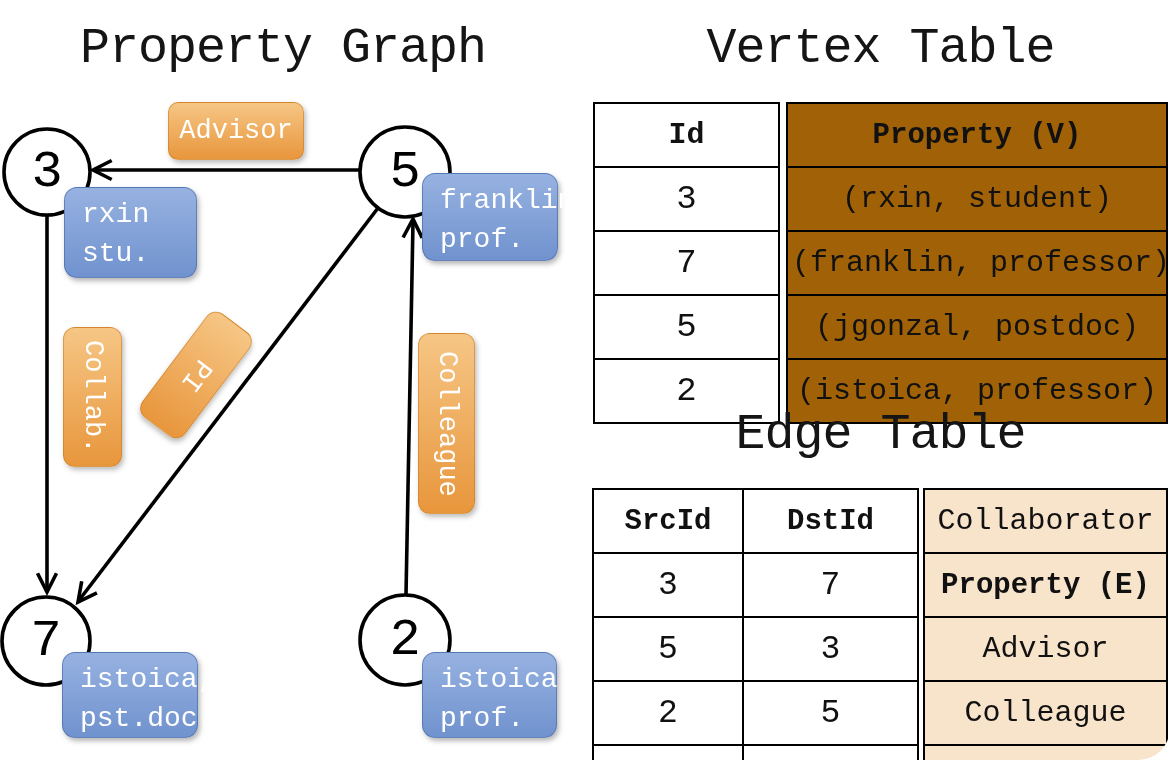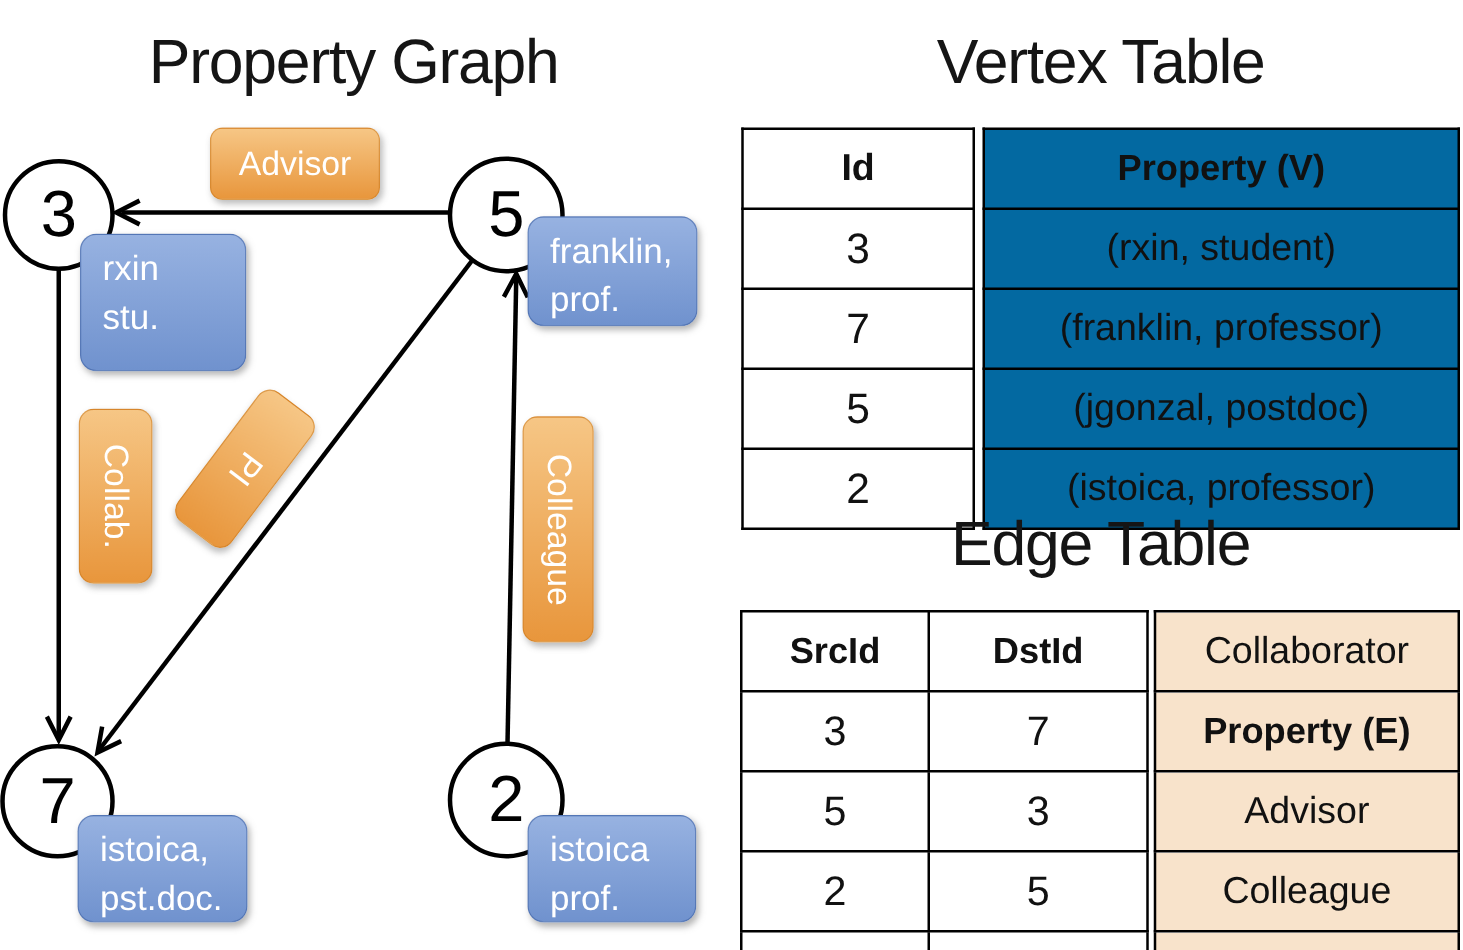--- a/index.html
+++ b/index.html
@@ -1,18 +1,18 @@
 <!DOCTYPE html>
 <html><head>
 <meta charset="utf-8">
 <style>
   html,body{margin:0;padding:0;background:#fff;}
   #stage{
     position:relative;width:1170px;height:760px;background:#ffffff;overflow:hidden;
-    font-family:Liberation Sans, sans-serif;color:#111;
+    font-family:Liberation Mono, monospace;color:#111;border-radius:32px;
   }
   .title{
     position:absolute;text-align:center;font-size:50px;font-weight:300;
     letter-spacing:-1px;color:#151515;white-space:nowrap;
   }
   
   #graph-svg{position:absolute;left:0;top:0;}
   .node-num{
     position:absolute;display:flex;align-items:center;justify-content:center;
     font-size:52px;font-weight:300;color:#000;
@@ -33,21 +33,21 @@
   }
   
   table{border-collapse:collapse;position:absolute;table-layout:fixed;}
   td,th{
     border:2px solid #000;text-align:center;vertical-align:middle;
     padding:4px;font-weight:300;overflow:hidden;white-space:nowrap;
   }
   th{font-weight:bold;}
   .id-cells td,.id-cells th{height:54px;font-size:34px;}
   .id-cells th{font-size:30px;}
-  .prop-v td,.prop-v th{height:54px;background:#0369a1;font-size:30px;}
+  .prop-v td,.prop-v th{height:54px;background:#a16207;font-size:30px;}
   .prop-v th{font-size:29px;}
   .src-dst td,.src-dst th{height:54px;font-size:33px;}
   .src-dst th{font-size:29px;}
   .prop-e td,.prop-e th{height:54px;background:#f8e3cb;font-size:30px;}
   .prop-e th{font-size:29px;}
 </style>
 </head>
 <body>
 
 <div id="stage">
@@ -79,21 +79,21 @@
   <div class="node-num" style="left:4px;top:129px;width:86px;height:86px;">3</div>
   <div class="node-num" style="left:360px;top:127px;width:90px;height:90px;">5</div>
   <div class="node-num" style="left:2px;top:597px;width:88px;height:88px;">7</div>
   <div class="node-num" style="left:360px;top:595px;width:90px;height:90px;">2</div>
 
   <div class="elabel" style="left:168px;top:102px;width:134px;height:56px;">Advisor</div>
   <div class="elabel vert" style="left:63px;top:327px;width:57px;height:138px;">Collab.</div>
   <div class="elabel vert" style="left:169px;top:310px;width:52px;height:128px;transform:rotate(37deg);">PI</div>
   <div class="elabel vert" style="left:418px;top:333px;width:55px;height:179px;">Colleague</div>
 
-  <div class="vbox" style="left:64px;top:187px;width:133px;height:110px;">
+  <div class="vbox" style="left:64px;top:187px;width:133px;height:91px;">
     <div>rxin</div>
     <div>stu.</div>
   </div>
   <div class="vbox" style="left:422px;top:173px;width:136px;height:88px;">
     <div>franklin,</div>
     <div>prof.</div>
   </div>
   <div class="vbox" style="left:62px;top:652px;width:136px;height:86px;">
     <div>istoica,</div>
     <div>pst.doc.</div>

